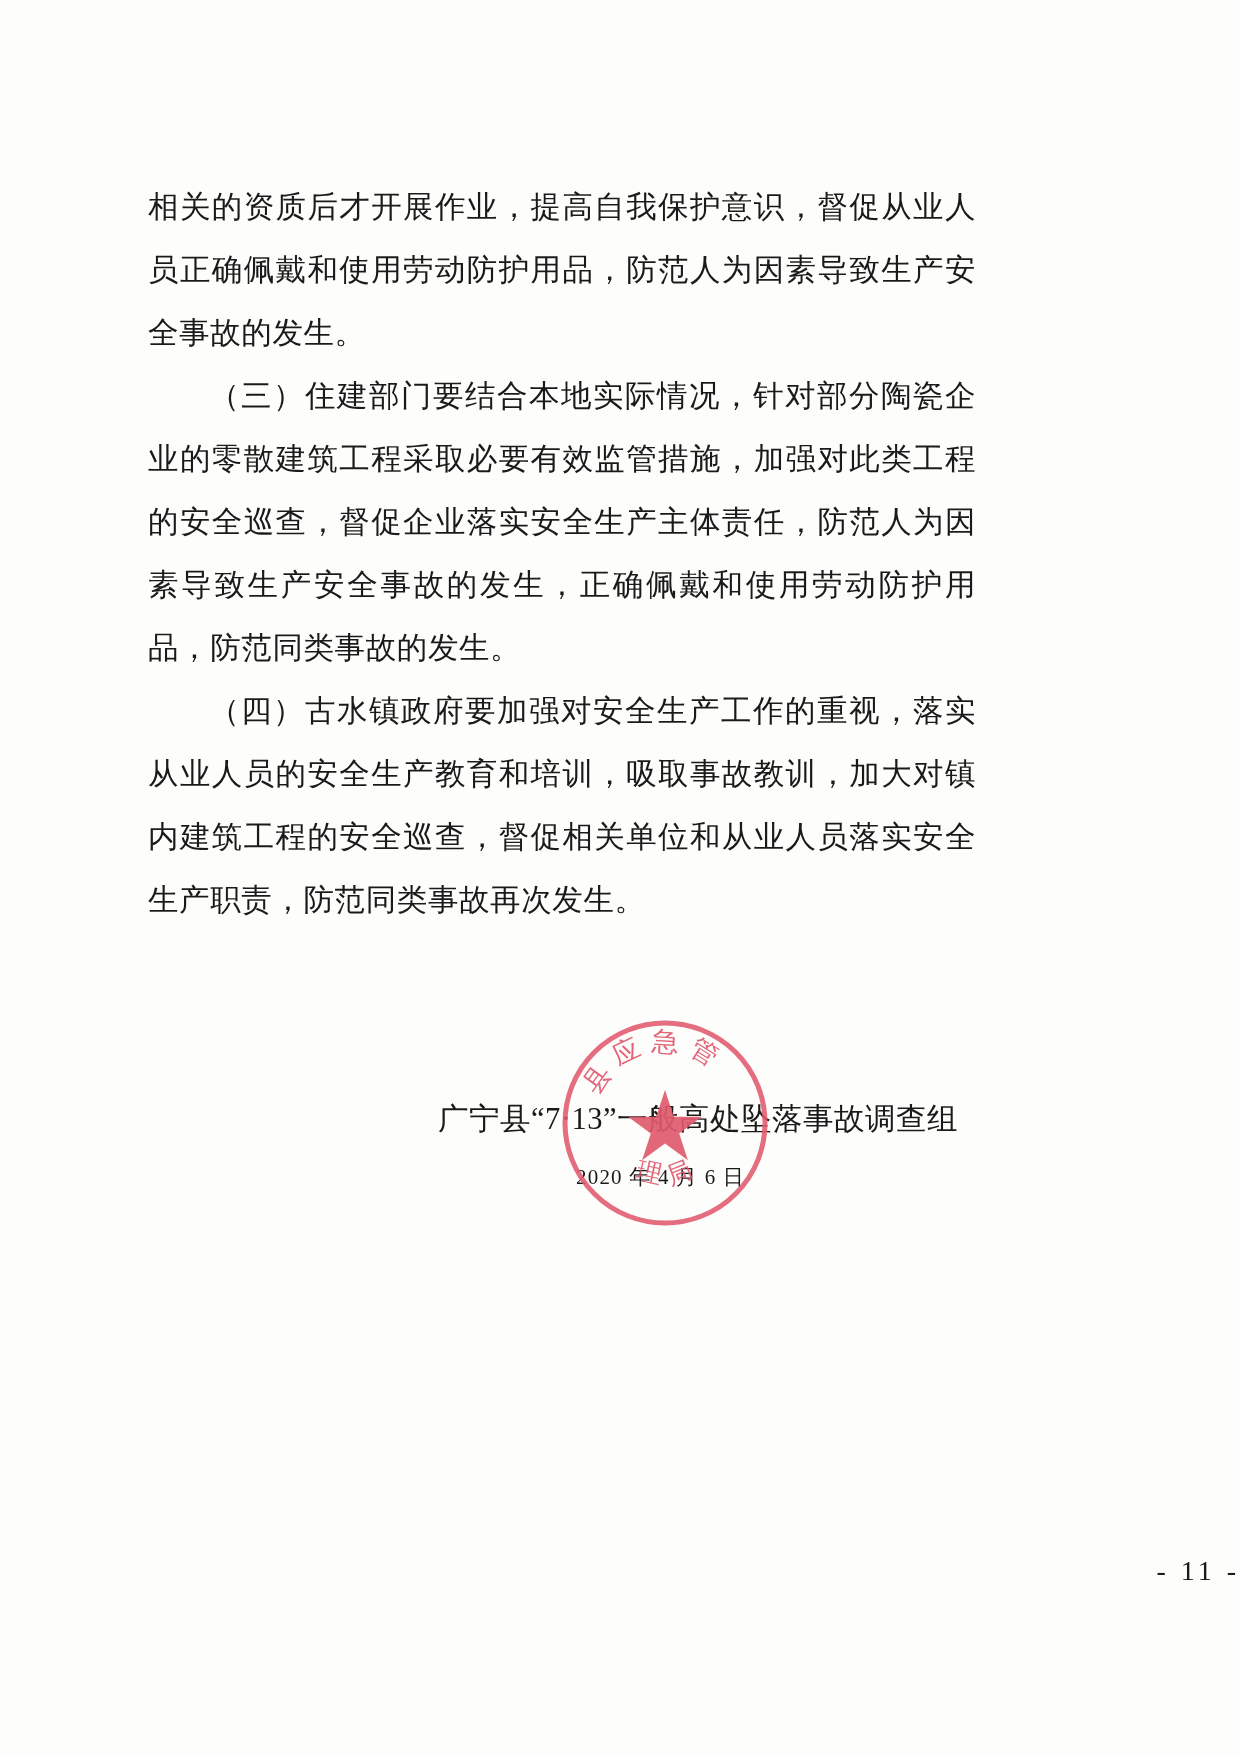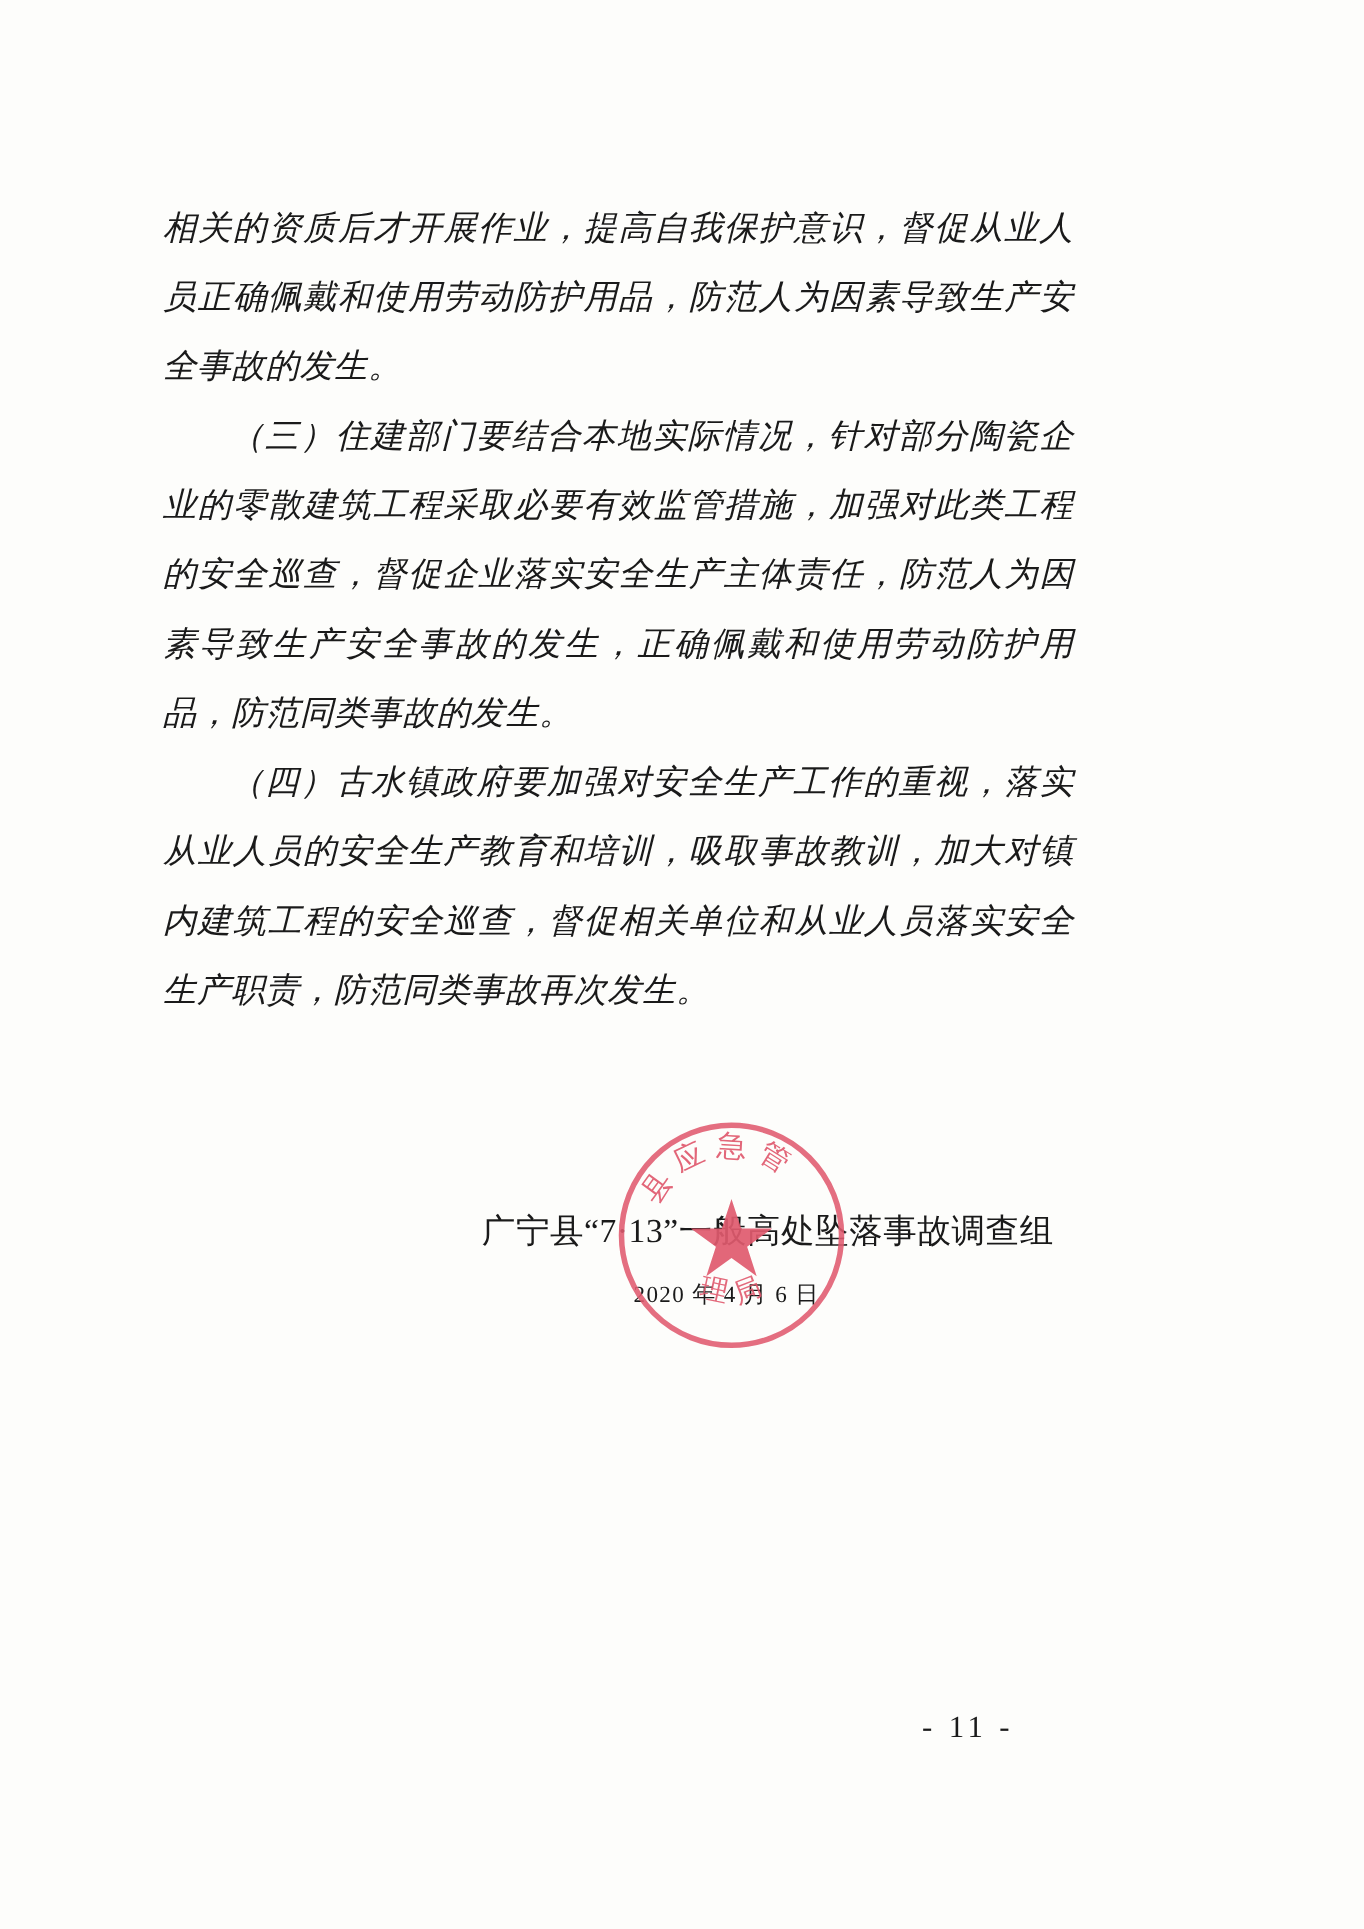--- a/index.html
+++ b/index.html
@@ -14,21 +14,20 @@
     background: #fdfdfb;
     overflow: hidden;
     font-family: "Liberation Serif", "DejaVu Serif", serif;
     color: #1a1a1a;
   }
   .content {
     position: absolute;
     left: 148px;
     top: 176px;
     width: 828px;
-    font-style: italic;
   }
   .para {
     font-size: 30.5px;
     line-height: 63px;
     letter-spacing: 0.6px;
     text-align: justify;
     text-justify: inter-ideograph;
     margin: 0 0 0 0;
     word-break: break-all;
   }
@@ -64,21 +63,21 @@
     width: 210px;
     height: 210px;
     pointer-events: none;
   }
   .seal svg { display: block; }
   .page-number {
     position: absolute;
     left: 0;
     top: 1555px;
     width: 1240px;
-    text-align: center;
+    text-align: right;
     font-size: 28px;
     letter-spacing: 4px;
     color: #1a1a1a;
     padding-left: 520px;
     box-sizing: border-box;
   }
 </style>
 </head>
 <body>
 

